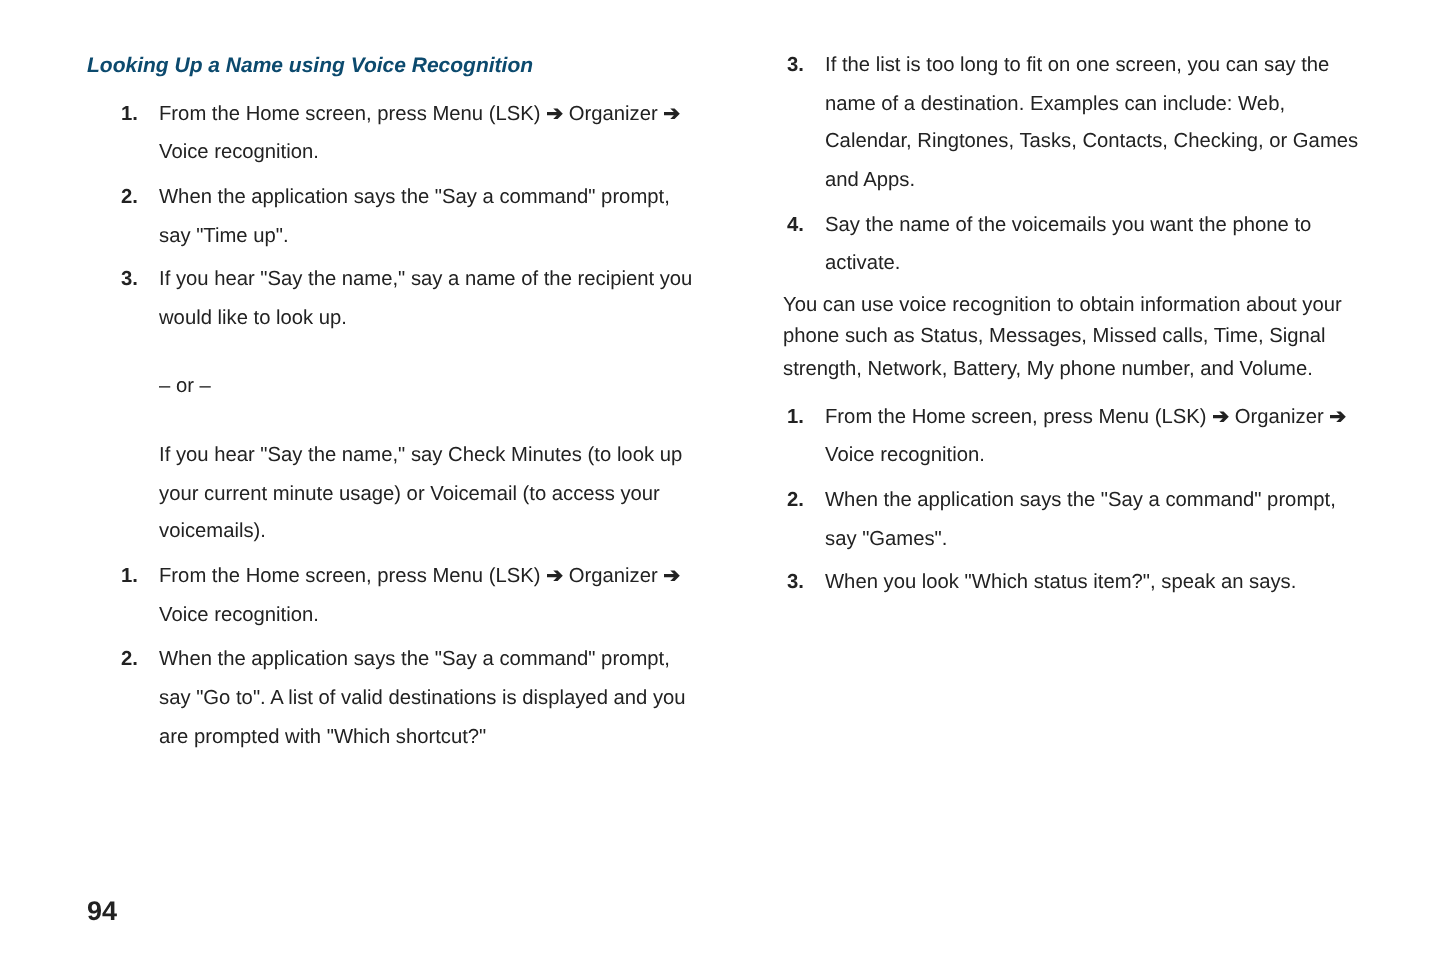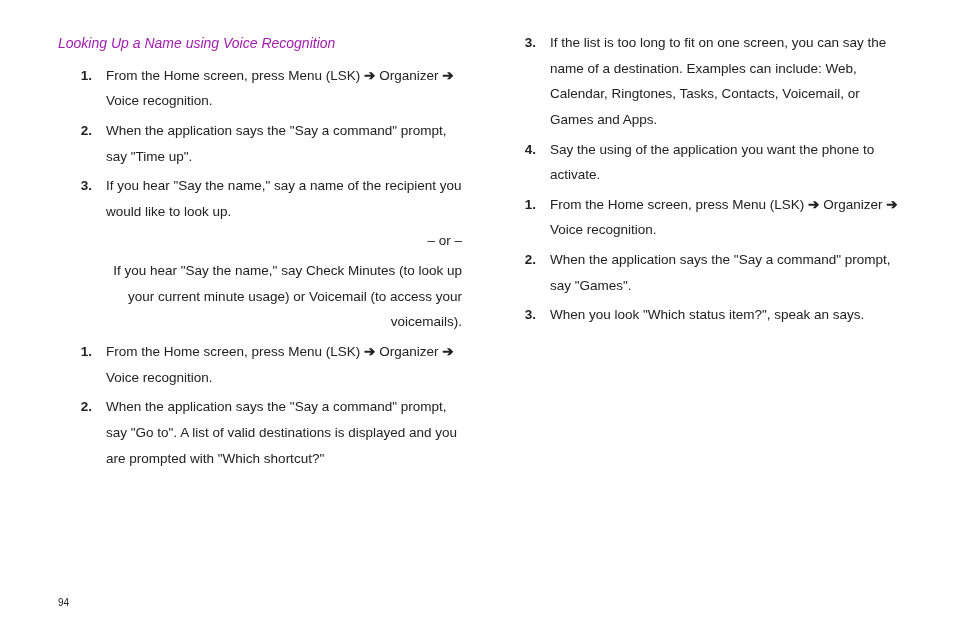--- a/index.html
+++ b/index.html
@@ -14,23 +14,23 @@
     .columns {
       display: flex;
       gap: 40px;
     }
     .column {
       flex: 1;
       font-size: 13.5px;
       line-height: 1.9;
     }
     .heading {
-      color: #a21caf;
+      color: #0c4a6e;
       font-style: italic;
-      font-weight: normal;
+      font-weight: bold;
       font-size: 14px;
       margin-bottom: 6px;
       margin-top: 10px;
     }
     .heading:first-child { margin-top: 0; }
     .ol {
       list-style: none;
       padding-left: 0;
     }
     .li {
@@ -44,28 +44,28 @@
       padding-right: 14px;
       flex-shrink: 0;
     }
     .li-body { flex: 1; }
     .bold { font-weight: normal; }
     .intro {
       margin: 4px 0 8px 20px;
       line-height: 1.6;
     }
     .sub {
-      margin-top: 4px;
-      text-align: right;
+      margin-top: 20px;
     }
     .page-number {
       position: absolute;
-      bottom: 28px;
+      bottom: 18px;
       left: 58px;
-      font-size: 10px;
+      font-size: 18px;
+      font-weight: bold;
     }
     .arrow { font-weight: bold; }
   </style>
 </head>
 <body>
 
 <div class="columns">
   <div class="column">
     <div class="heading">Looking Up a Name using Voice Recognition</div>
     <ol class="ol">
@@ -105,27 +105,28 @@
           <span>When the application says the "</span><span class="bold">Say a command</span><span>" prompt, say "</span><span class="bold">Go to</span><span>". A list of valid destinations is displayed and you are prompted with </span><span class="bold">"Which shortcut?"</span>
         </span>
       </li>
     </ol>
   </div>
 
   <div class="column">
     <ol class="ol">
       <li class="li">
         <span class="li-num">3.</span>
-        <span class="li-body">If the list is too long to fit on one screen, you can say the name of a destination. Examples can include: Web, Calendar, Ringtones, Tasks, Contacts, Voicemail, or Games and Apps.</span>
+        <span class="li-body">If the list is too long to fit on one screen, you can say the name of a destination. Examples can include: Web, Calendar, Ringtones, Tasks, Contacts, Checking, or Games and Apps.</span>
       </li>
       <li class="li">
         <span class="li-num">4.</span>
-        <span class="li-body">Say the using of the application you want the phone to activate.</span>
+        <span class="li-body">Say the name of the voicemails you want the phone to activate.</span>
       </li>
     </ol>
+    <div class="intro">You can use voice recognition to obtain information about your phone such as Status, Messages, Missed calls, Time, Signal strength, Network, Battery, My phone number, and Volume.</div>
     <ol class="ol">
       <li class="li">
         <span class="li-num">1.</span>
         <span class="li-body">
           <span>From the Home screen, press </span><span class="bold">Menu</span><span> (LSK) </span><span class="arrow">➔</span><span> </span><span class="bold">Organizer</span><span> </span><span class="arrow">➔</span><span> </span><span class="bold">Voice recognition</span><span>.</span>
         </span>
       </li>
       <li class="li">
         <span class="li-num">2.</span>
         <span class="li-body">

